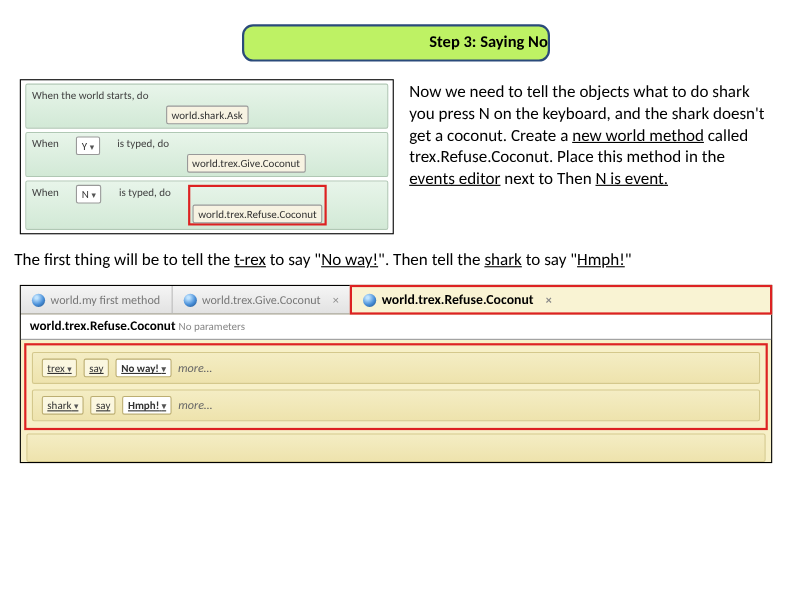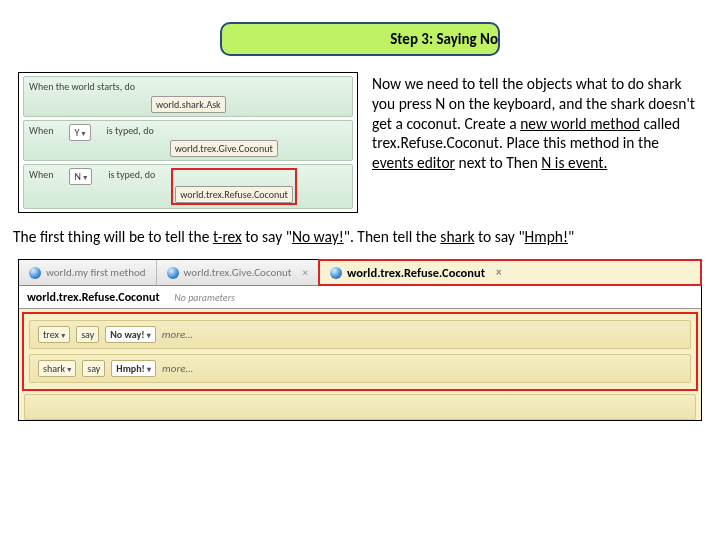--- a/index.html
+++ b/index.html
@@ -126,40 +126,40 @@
     display: inline-block;
   }
   .x { font-size: 11px; color: #888; margin-left: 6px; }
   .method-title {
     background: #fff;
     border-bottom: 1px solid #999;
     padding: 4px 8px;
     font-size: 12px;
   }
   .method-title .name { font-weight: bold; }
-  .method-title .noparam { color: #888; font-style: italic; font-size: 10px; margin-left: 12px; }
+  .method-title .noparam { color: #888; font-size: 10px; margin-left: 0; }
   .novars {
     padding: 6px 10px;
     font-style: italic;
     font-size: 10px;
     color: #666;
     border-bottom: 1px solid #c9bf8f;
   }
   .code-row {
     background: linear-gradient(#f4edc4,#eee3ad);
     margin: 5px;
     padding: 5px 8px;
     display: flex;
     align-items: center;
     gap: 6px;
     font-size: 11px;
     border: 1px solid #d4c88c;
     border-radius: 2px;
   }
-  .code-row .tile { background: #fbf7e0; border-color: #bcae72; }
+  .code-row .tile { background: #fbf7e0; border-color: #bcae72; text-decoration: underline; }
   .code-row .white { background: #fff; font-weight: bold; }
   .code-row .more { font-style: italic; color: #666; }
   .code-rows-wrap { border: 2px solid #d22; margin: 3px; padding: 1px 0; }
   .spacer-row {
     height: 26px;
     border-top: 1px solid #d4c88c;
     margin: 2px 5px 0 5px;
     background: linear-gradient(#f4edc4,#eee3ad);
     border: 1px solid #d4c88c;
     border-radius: 2px;

